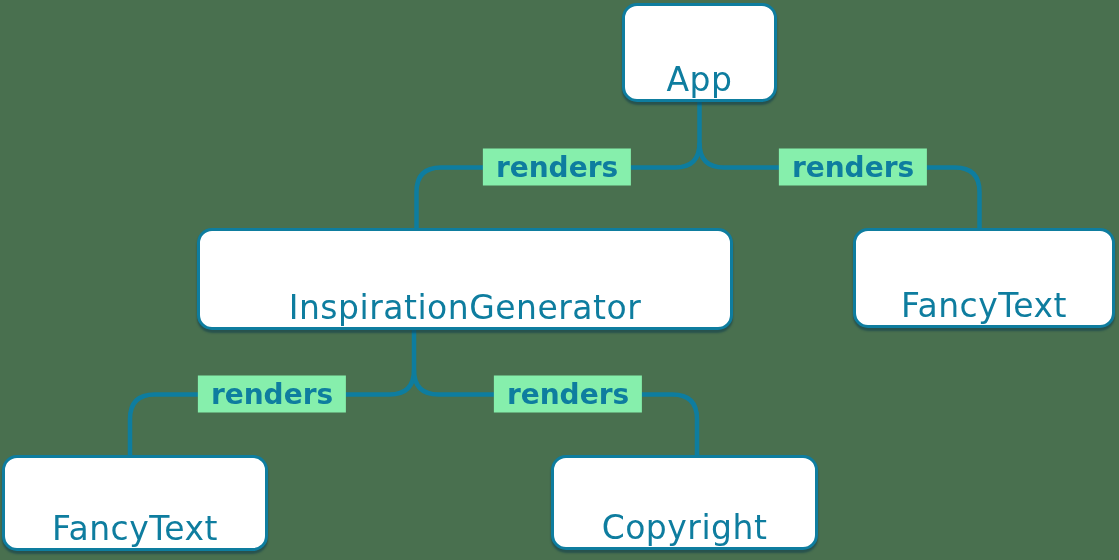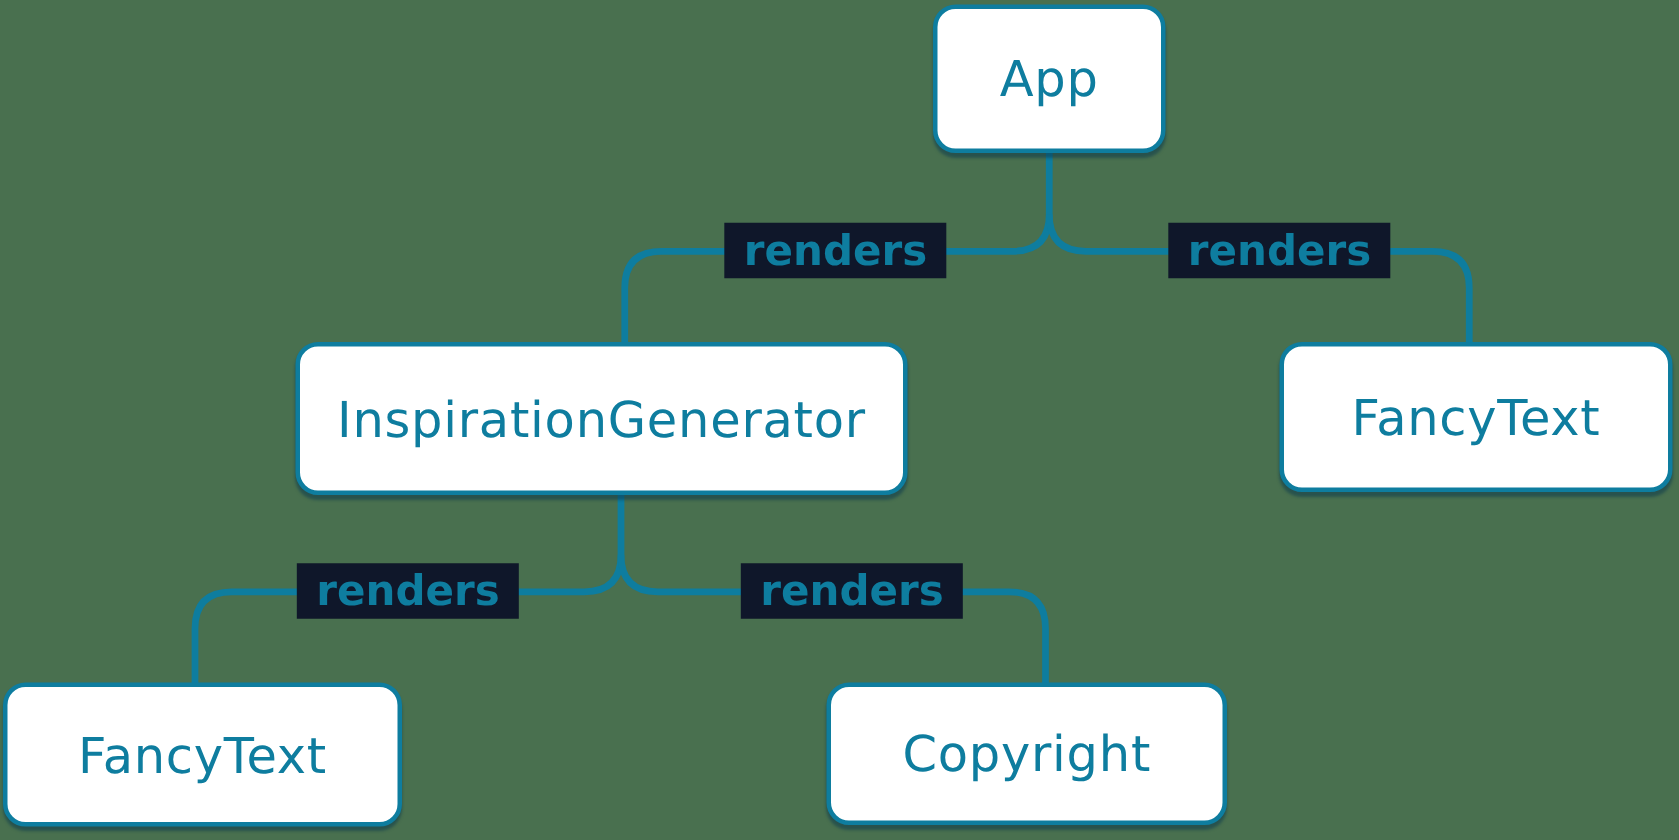--- a/index.html
+++ b/index.html
@@ -29,38 +29,38 @@
     stroke-width: 4.5;
   }
   .node {
     position: absolute;
     z-index: 3;
     background: #ffffff;
     border: 3px solid #0e7d9f;
     border-radius: 15px;
     box-shadow: 0 3px 2px rgba(13, 58, 77, 0.55);
     display: flex;
-    align-items: center;
+    align-items: flex-end;
     justify-content: center;
     color: #0e7d9f;
     font-size: 33px;
     letter-spacing: 0.5px;
     box-sizing: border-box;
     white-space: nowrap;
   }
   .node-app                  { left: 622px; top: 3px;   width: 155px; height: 99px;  }
-  .node-inspiration         { left: 197px; top: 228px; width: 408px; height: 102px; }
+  .node-inspiration         { left: 197px; top: 228px; width: 536px; height: 102px; }
   .node-fancytext-top       { left: 853px; top: 228px; width: 262px; height: 100px; }
   .node-fancytext-bottom    { left: 2px;   top: 455px; width: 266px; height: 96px;  }
   .node-copyright           { left: 551px; top: 455px; width: 267px; height: 95px;  }
   .edge-label {
     position: absolute;
     z-index: 2;
     transform: translate(-50%, -50%);
-    background: #0f172a;
+    background: #86efac;
     color: #0e7d9f;
     font-size: 28px;
     font-weight: bold;
     padding: 2px 13px;
     white-space: nowrap;
   }
   .edge-label-1 { left: 557px; top: 167px; }
   .edge-label-2 { left: 853px; top: 167px; }
   .edge-label-3 { left: 272px; top: 394px; }
   .edge-label-4 { left: 568px; top: 394px; }

